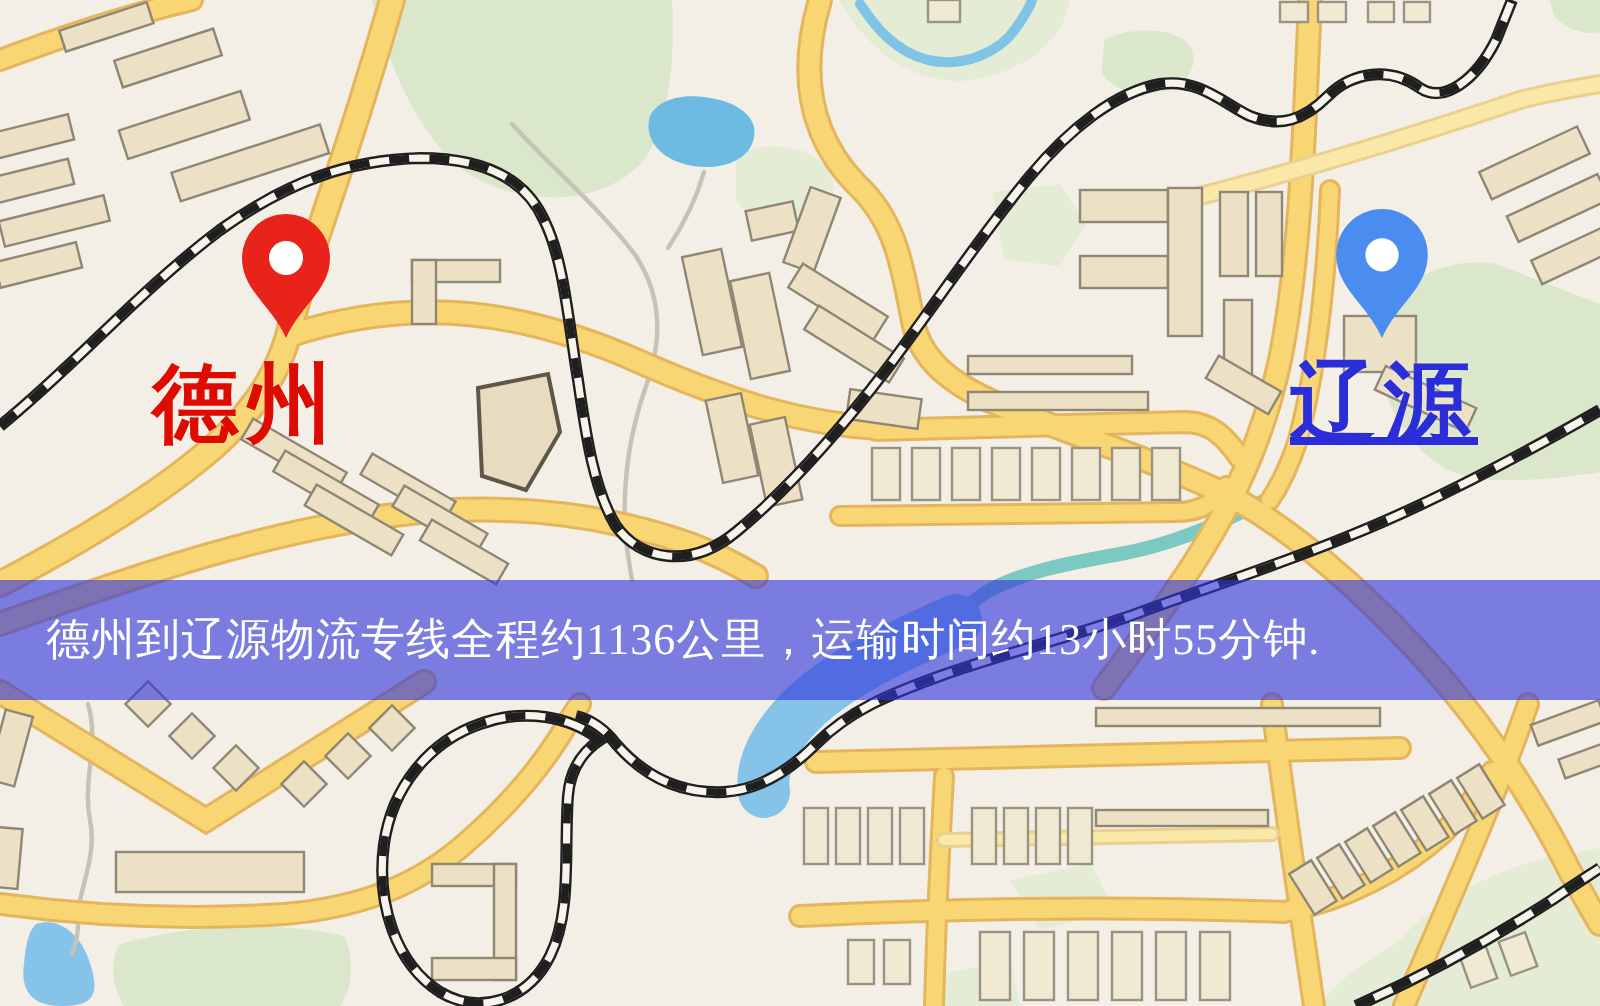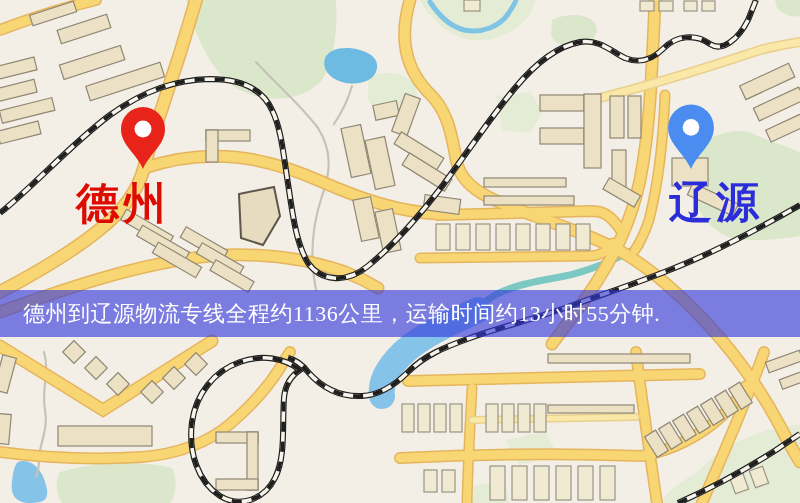--- a/index.html
+++ b/index.html
@@ -23,21 +23,21 @@
   .rail-dash{fill:none;stroke:#1f1f1f;stroke-width:3.8;stroke-dasharray:10 10;}
   .b{fill:#ece1c4;stroke:#8f8775;stroke-width:1.2;}
   .b2{fill:#f0ead3;stroke:#9a9383;stroke-width:1.2;}
   .bbold{fill:#e8dcc0;stroke:#5d5649;stroke-width:2;}
   
   .city-label{position:absolute;font-family:"Liberation Serif", serif;
     font-weight:bold;font-size:43px;line-height:1;letter-spacing:4px;
     transform:translate(-50%,-50%);white-space:nowrap;}
   .label-origin{color:#de0b00;text-shadow:0 0 2px rgba(255,255,255,.35);}
   .label-dest{color:#2b2ed8;text-shadow:0 0 2px rgba(255,255,255,.35);}
-  .banner{position:absolute;left:0;top:290px;width:800px;height:47px;
+  .banner{position:absolute;left:0;top:290px;width:800px;height:60px;
     background:rgba(49,53,219,0.62);display:flex;align-items:center;}
   .banner-text{color:#ffffff;font-size:22px;padding-left:23px;
     font-family:"Liberation Serif", serif;letter-spacing:0.5px;white-space:nowrap;}
 </style>
 </head>
 <body>
 
 <div class="stage">
 
   <svg width="800" height="503" viewBox="0 0 800 503">
@@ -241,19 +241,19 @@
       <path fill="#e8231a" d="M 0,0 C -7,-16 -22,-24 -22,-40 a 22,22 0 1 1 44,0 C 22,-24 7,-16 0,0 Z"></path>
       <circle cx="0" cy="-40" r="8.5" fill="#ffffff"></circle>
     </g>
     <g transform="translate(691,169) scale(1.04)">
       <path fill="#4a8cf0" d="M 0,0 C -7,-16 -22,-24 -22,-40 a 22,22 0 1 1 44,0 C 22,-24 7,-16 0,0 Z"></path>
       <circle cx="0" cy="-40" r="8" fill="#ffffff"></circle>
     </g>
   </svg>
 
   <div class="city-label label-origin" style="left:123px;top:203px;">德州</div>
-  <div class="city-label label-dest" style="left:716px;top:202px;">辽源</div>
+  <div class="city-label label-dest" style="left:692px;top:202px;text-decoration:underline;">辽源</div>
 
   <div class="banner">
     <span class="banner-text">德州到辽源物流专线全程约1136公里，运输时间约13小时55分钟.</span>
   </div>
 
 </div>
 
 </body></html>

